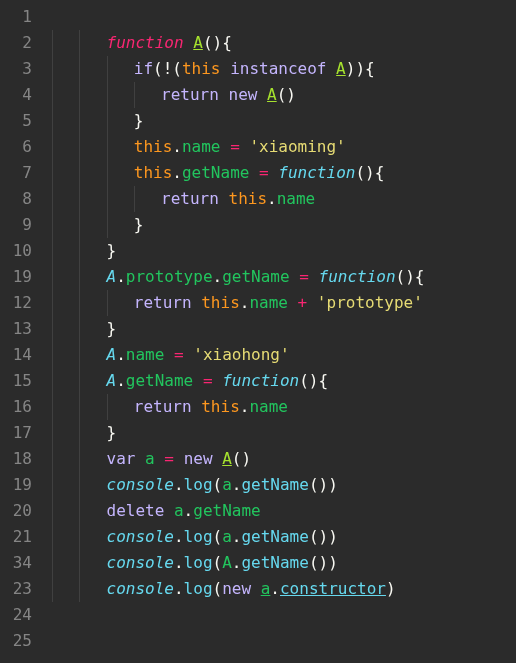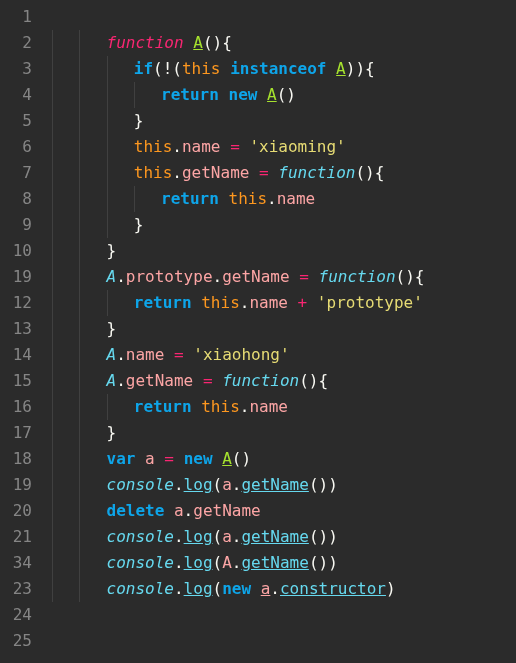--- a/index.html
+++ b/index.html
@@ -33,29 +33,29 @@
     display:inline-block;
     border-left:1px solid #404040;
     margin-left:0;
     padding-left:7px; 
     box-sizing:border-box;
     height:26px;
     vertical-align:top;
   }
   
   .kw  {color:#f92672;font-style:italic;}           
-  .kw2 {color:#0ea5e9;font-weight:bold;}                              
+  .kw2 {color:#c4b5fd;}                              
   .fnname{color:#a6e22e;text-decoration:underline;}  
   .white{color:#f8f8f2;}                             
   .this{color:#fd971f;}            
   .id  {color:#66d9ef;font-style:italic;}            
-  .call{color:#66d9ef;text-decoration:underline;}                              
+  .call{color:#66d9ef;}                              
   .str {color:#e6db74;}                              
   .op  {color:#f92672;}                              
-  .prop{color:#fca5a5;}                              
+  .prop{color:#22c55e;}                              
   .underline{text-decoration:underline;}
   .fnword{color:#66d9ef;font-style:italic;}          
   .p   {color:#f8f8f2;}                              
 </style>
 </head>
 <body>
 
 <div class="editor">
   <div class="gutter" id="gutter">
       <div>1</div>

